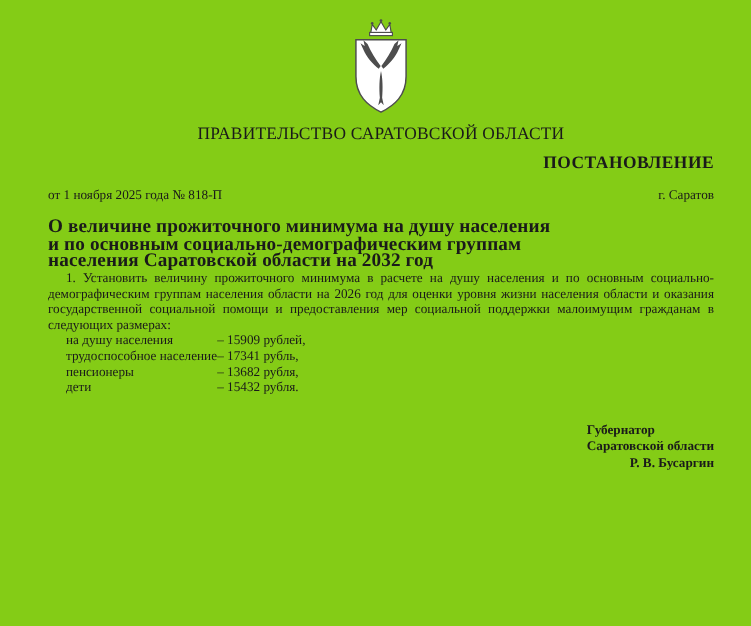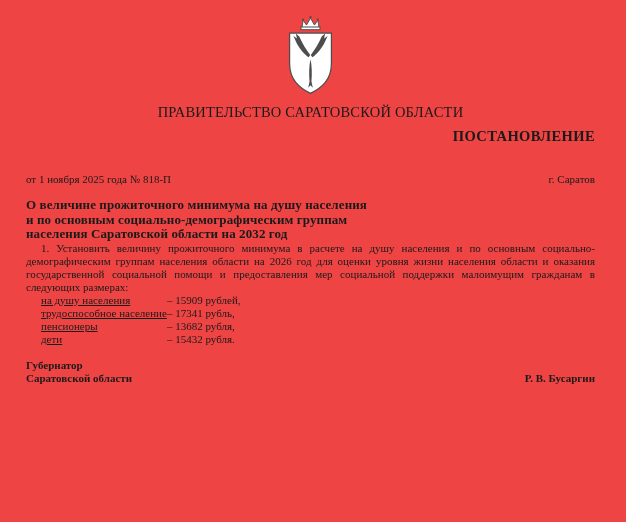--- a/index.html
+++ b/index.html
@@ -4,23 +4,23 @@
 <style>
   html, body {
     margin: 0;
     padding: 0;
     background: #ffffff;
   }
   .page {
     position: relative;
     width: 626px;
     height: 522px;
-    background: #ef4444;
+    background: #84cc16;
     box-sizing: border-box;
-    padding: 13px 31px 0 26px;
+    padding: 13px 31px 0 40px;
     font-family: "Liberation Serif", serif;
     color: #1a1a1a;
     overflow: hidden;
   }
   .crest {
     text-align: center;
     line-height: 0;
   }
   .org-name {
     text-align: center;
@@ -35,25 +35,25 @@
     font-weight: bold;
     letter-spacing: 0.4px;
     margin-top: 8px;
     line-height: 16px;
   }
   .date-line {
     display: flex;
     justify-content: space-between;
     font-size: 11px;
     line-height: 13px;
-    margin-top: 29px;
+    margin-top: 13px;
   }
   .doc-title {
     font-weight: bold;
-    font-size: 13px;
+    font-size: 16px;
     line-height: 14.6px;
     margin-top: 12px;
     letter-spacing: 0.1px;
   }
   .para {
     margin: 0;
     font-size: 11px;
     line-height: 13px;
     text-align: justify;
     text-indent: 15px;
@@ -62,30 +62,30 @@
     margin-top: 10px;
   }
   .amounts {
     font-size: 11px;
     line-height: 13px;
     padding-left: 15px;
   }
   .amount-row .grp {
     display: inline-block;
     width: 126px;
-    text-decoration: underline;
   }
   .signature {
     display: flex;
     justify-content: space-between;
     align-items: flex-end;
-    margin-top: 13px;
+    margin-top: 23px;
     font-size: 11px;
     font-weight: bold;
     line-height: 13.5px;
+    flex-direction: column;
   }
   .sig-name {
     padding-bottom: 0.5px;
   }
 </style>
 </head>
 <body>
 
 <div class="page">
 

